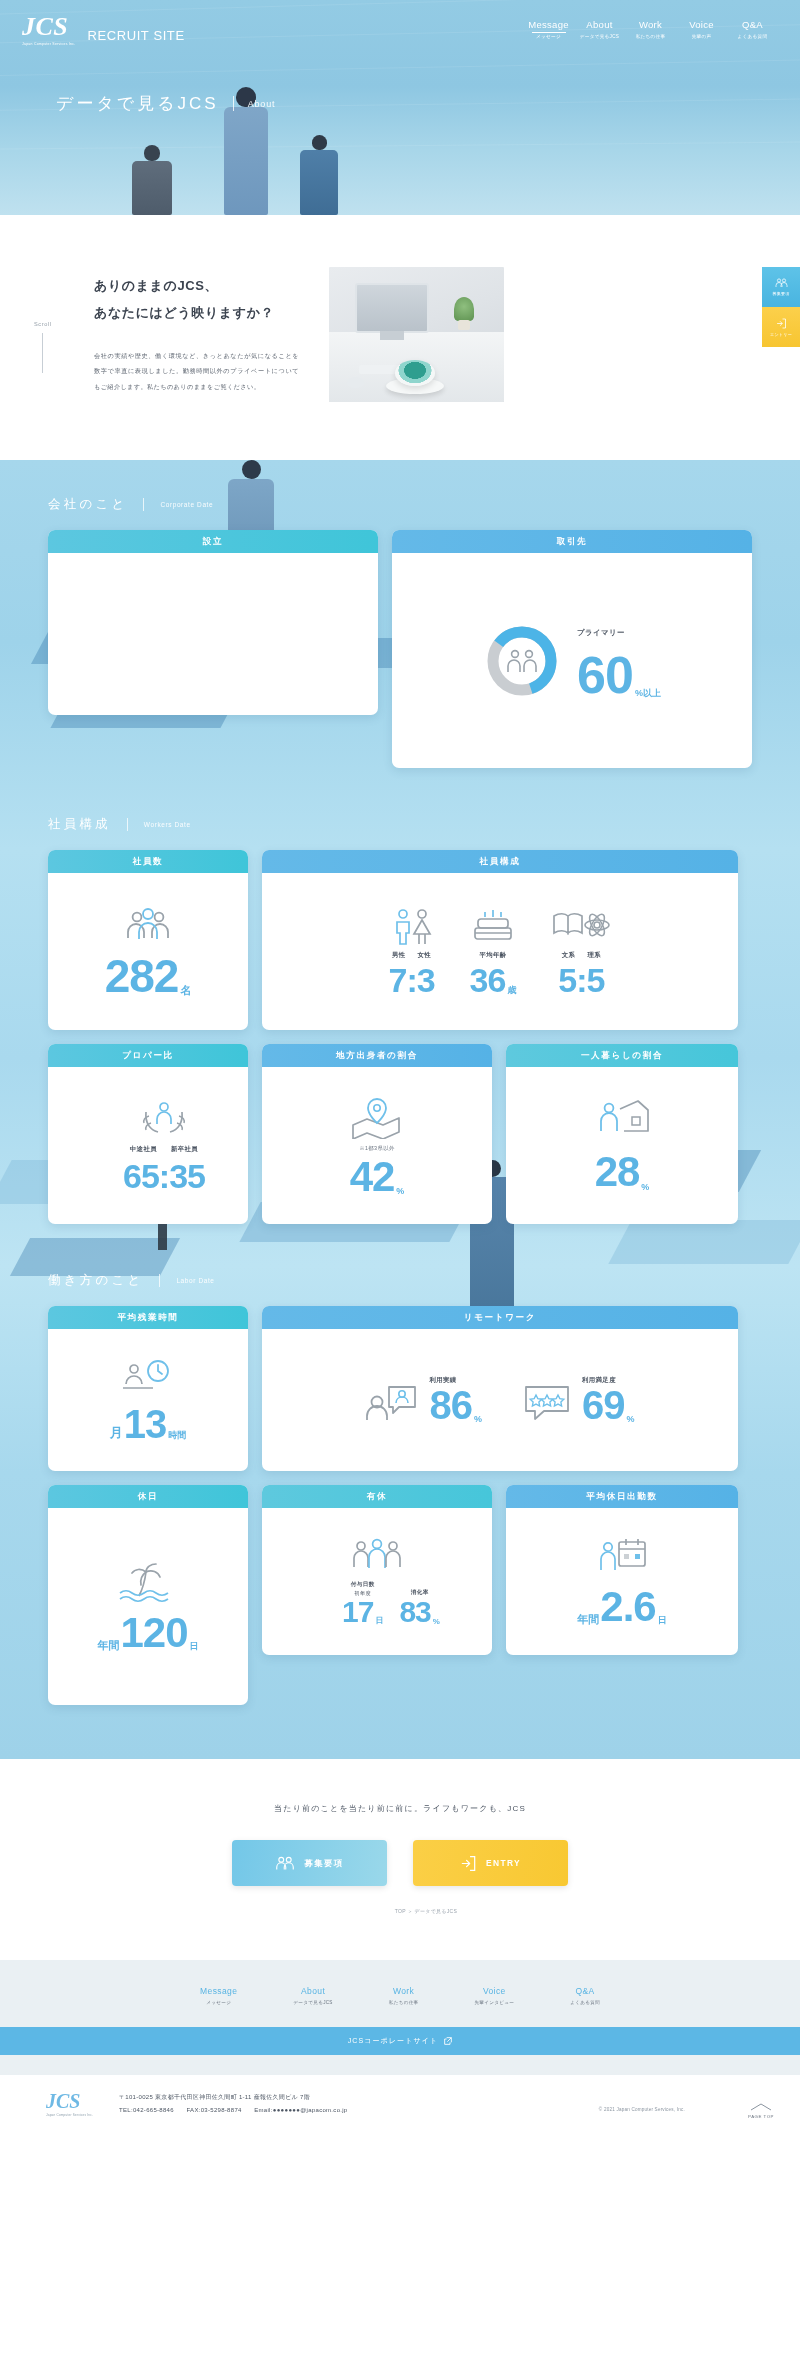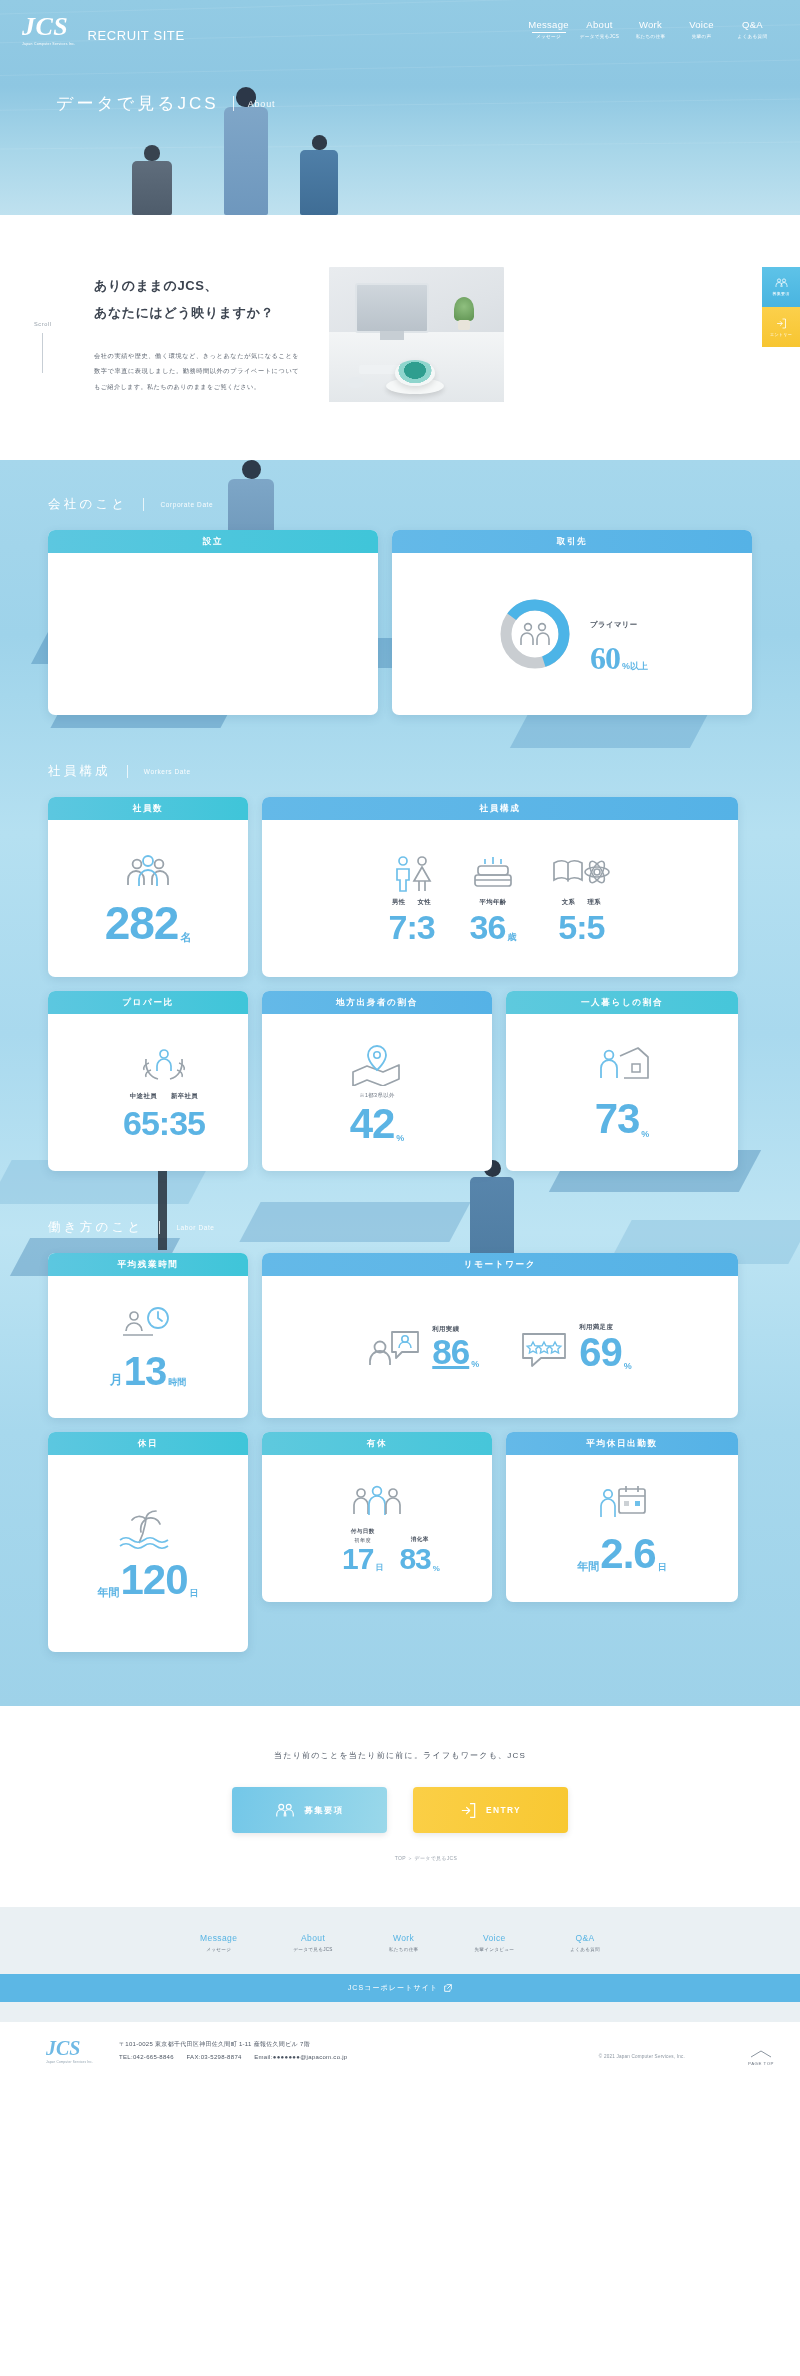--- a/index.html
+++ b/index.html
@@ -333,37 +333,37 @@
         <span class="bar"></span>
         <span class="en">Corporate Date</span>
       </div>
 
       <div class="row">
 
         <div class="card" style="width:330px;height:185px;">
           <div class="card-head hd-teal">設立</div>
         </div>
 
-        <div class="card" style="width:360px;height:185px;">
+        <div class="card" style="width:360px;height:238px;">
           <div class="card-head hd-blue">取引先</div>
           <div class="card-body">
             <div class="figrow" style="gap:16px;">
               <span class="icon-box">
                 <svg width="78" height="78" viewBox="0 0 78 78">
                   <circle cx="39" cy="39" r="29" fill="none" stroke="#c9cdd1" stroke-width="11"></circle>
                   <circle cx="39" cy="39" r="29" fill="none" stroke="#4cb4e7" stroke-width="11" stroke-dasharray="109.3 72.9" stroke-dashoffset="27.3" transform="rotate(-90 39 39)"></circle>
                   <circle cx="32" cy="32" r="3.4" fill="none" stroke="#9aa3ab" stroke-width="1.6"></circle>
                   <circle cx="46" cy="32" r="3.4" fill="none" stroke="#9aa3ab" stroke-width="1.6"></circle>
                   <path d="M25 50v-6a6 6 0 0 1 12 0v6M41 50v-6a6 6 0 0 1 12 0v6" fill="none" stroke="#9aa3ab" stroke-width="1.6"></path>
                 </svg>
               </span>
               <span style="display:flex;flex-direction:column;align-items:flex-start;gap:14px;">
                 <span class="sublabel" style="font-size:7.4px;">プライマリー</span>
                 <span style="display:flex;align-items:flex-end;">
-                  <span class="big" style="font-size:32px;font-family:Liberation Serif, serif;">60</span>
+                  <span class="big" style="font-size:52px;">60</span>
                   <span class="unit sm">%以上</span>
                 </span>
               </span>
             </div>
           </div>
         </div>
       </div>
 
       <div class="sec-gap"></div>
 
@@ -480,21 +480,21 @@
         <div class="card" style="width:232px;height:180px;">
           <div class="card-head hd-teal2">一人暮らしの割合</div>
           <div class="card-body" style="flex-direction:column;gap:10px;">
             <svg width="56" height="44" viewBox="0 0 56 44">
               <path d="M26 10l18-8 10 9v21H30" fill="none" stroke="#9aa3ab" stroke-width="1.7" stroke-linejoin="round"></path>
               <rect x="38" y="18" width="8" height="8" fill="none" stroke="#9aa3ab" stroke-width="1.5"></rect>
               <circle cx="15" cy="9" r="4.4" fill="none" stroke="#6fc0ea" stroke-width="1.8"></circle>
               <path d="M7 32V22a8 8 0 0 1 16 0v10" fill="none" stroke="#6fc0ea" stroke-width="1.8"></path>
             </svg>
             <span style="display:flex;align-items:flex-end;">
-              <span class="big" style="font-size:42px;">73</span>
+              <span class="big" style="font-size:42px;">28</span>
               <span class="unit sm">%</span>
             </span>
           </div>
         </div>
       </div>
 
       <div class="sec-gap"></div>
 
       <div class="sec-head">
         <h3>働き方のこと</h3>
@@ -529,21 +529,21 @@
               <svg width="54" height="42" viewBox="0 0 54 42">
                 <circle cx="12" cy="20" r="5.5" fill="none" stroke="#9aa3ab" stroke-width="1.8"></circle>
                 <path d="M2 38v-4a10 10 0 0 1 20 0v4" fill="none" stroke="#9aa3ab" stroke-width="1.8"></path>
                 <path d="M24 5h26v20H34l-6 6v-6h-4z" fill="none" stroke="#9aa3ab" stroke-width="1.8" stroke-linejoin="round"></path>
                 <circle cx="37" cy="12" r="3.2" fill="none" stroke="#6fc0ea" stroke-width="1.6"></circle>
                 <path d="M31 21c0-4 3-6 6-6s6 2 6 6" fill="none" stroke="#6fc0ea" stroke-width="1.6"></path>
               </svg>
               <span style="display:flex;flex-direction:column;align-items:flex-start;gap:2px;">
                 <span class="sublabel">利用実績</span>
                 <span style="display:flex;align-items:flex-end;">
-                  <span class="big" style="font-size:35px;text-decoration:underline;">86</span>
+                  <span class="big" style="font-size:40px;">86</span>
                   <span class="unit sm">%</span>
                 </span>
               </span>
             </div>
 
             <div class="figrow" style="gap:10px;">
               <svg width="50" height="42" viewBox="0 0 50 42">
                 <path d="M4 5h42v24H22l-9 8v-8H4z" fill="none" stroke="#9aa3ab" stroke-width="1.8" stroke-linejoin="round"></path>
                 <path d="M14 13l1.8 3.6 4 .6-2.9 2.8.7 4-3.6-1.9-3.6 1.9.7-4-2.9-2.8 4-.6z" fill="none" stroke="#6fc0ea" stroke-width="1.4"></path>
                 <path d="M25 13l1.8 3.6 4 .6-2.9 2.8.7 4-3.6-1.9-3.6 1.9.7-4-2.9-2.8 4-.6z" fill="none" stroke="#6fc0ea" stroke-width="1.4"></path>

